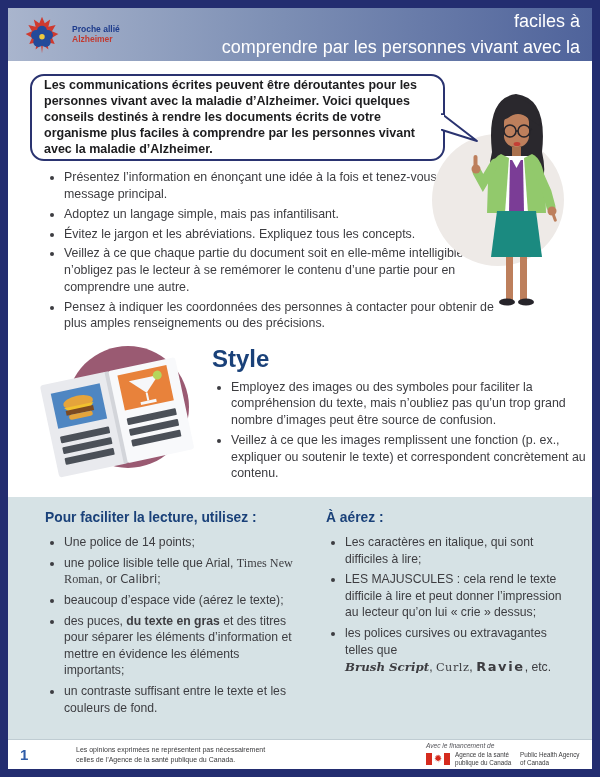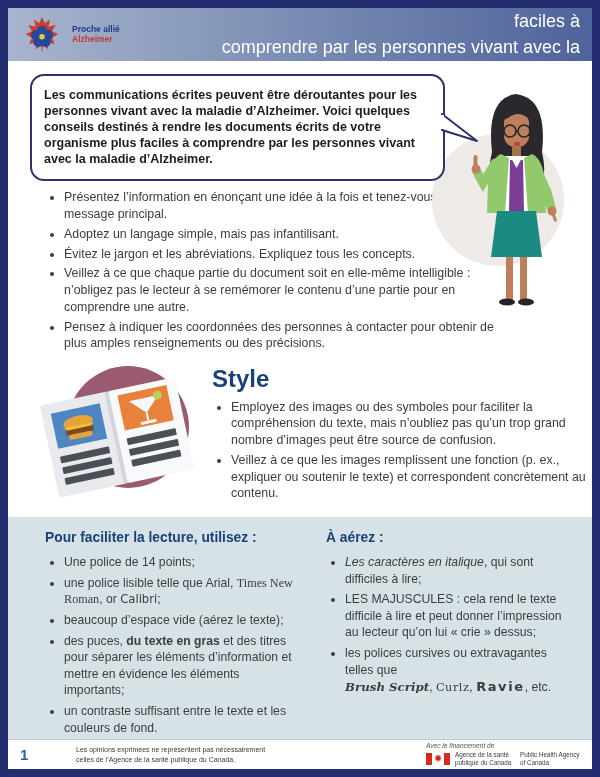--- a/index.html
+++ b/index.html
@@ -17,21 +17,21 @@
   }
   .logo{display:flex;align-items:center;gap:10px;width:168px;flex:0 0 auto;}
   .logo-text{line-height:1.1;font-weight:bold;font-size:8.5px;}
   .logo-text .l1{color:#1e3c8c;display:block;}
   .logo-text .l2{color:#c23a30;display:block;}
   .page-title{flex:1;text-align:right;color:#ffffff;font-weight:normal;font-size:18px;line-height:1.4;}
   
   .bubble-wrap{margin:13px 0 0 22px;position:relative;width:415px;flex:0 0 auto;}
   .bubble{
     box-sizing:border-box;border:2px solid #2a3370;border-radius:14px;
-    padding:12px 12px;background:#fff;color:#1d1d1f;
+    padding:2px 12px;background:#fff;color:#1d1d1f;
     font-weight:bold;font-size:12.5px;line-height:1.27;position:relative;z-index:2;
   }
   .bubble-tail{position:absolute;right:-35px;top:36px;z-index:3;}
   
   .presenter{position:absolute;top:52px;right:2px;width:158px;height:252px;z-index:1;}
   
   .section-title{color:#1a4179;font-size:24px;font-weight:800;margin:0 0 6px 0;line-height:1.15;}
   .style-section{margin:8px 0 0 37px;flex:0 0 auto;}
   ul.bullets{margin:0;padding-left:19px;color:#3d3d41;font-size:12.4px;line-height:1.35;}
   ul.bullets li{margin-bottom:3px;}
@@ -46,21 +46,21 @@
     padding:10px 22px 0 37px;box-sizing:border-box;
   }
   .format-section .section-title{font-size:23px;margin-bottom:3px;}
   .format-cols{display:flex;gap:24px;}
   .col-use{flex:0 0 257px;}
   .col-avoid{flex:1 1 auto;}
   .col-subtitle{color:#1a4179;font-size:13.8px;font-weight:bold;margin:3px 0 9px 0;}
   .format-cols ul.bullets{font-size:12.2px;line-height:1.36;}
   .format-cols ul.bullets li{margin-bottom:4px;}
   .bold{font-weight:bold;}
-  .italic{font-style:italic;}
+  .italic{}
   .font-arial{font-family:"Liberation Sans", sans-serif;}
   .font-times{font-family:"Liberation Serif", serif;}
   .font-calibri{font-family:"DejaVu Sans", sans-serif;font-size:11.6px;}
   .font-brush{font-family:"DejaVu Serif", serif;font-style:italic;font-weight:bold;font-size:11.8px;}
   .font-curlz{font-family:"DejaVu Serif", serif;font-size:11.3px;letter-spacing:0.5px;}
   .font-ravie{font-family:"DejaVu Sans", sans-serif;font-weight:700;letter-spacing:1.6px;font-size:13px;}
   
   .footer{
     flex:0 0 29px;height:29px;background:#fff;border-top:1px solid #bfccd2;
     display:flex;align-items:center;padding:0 8px 0 12px;

